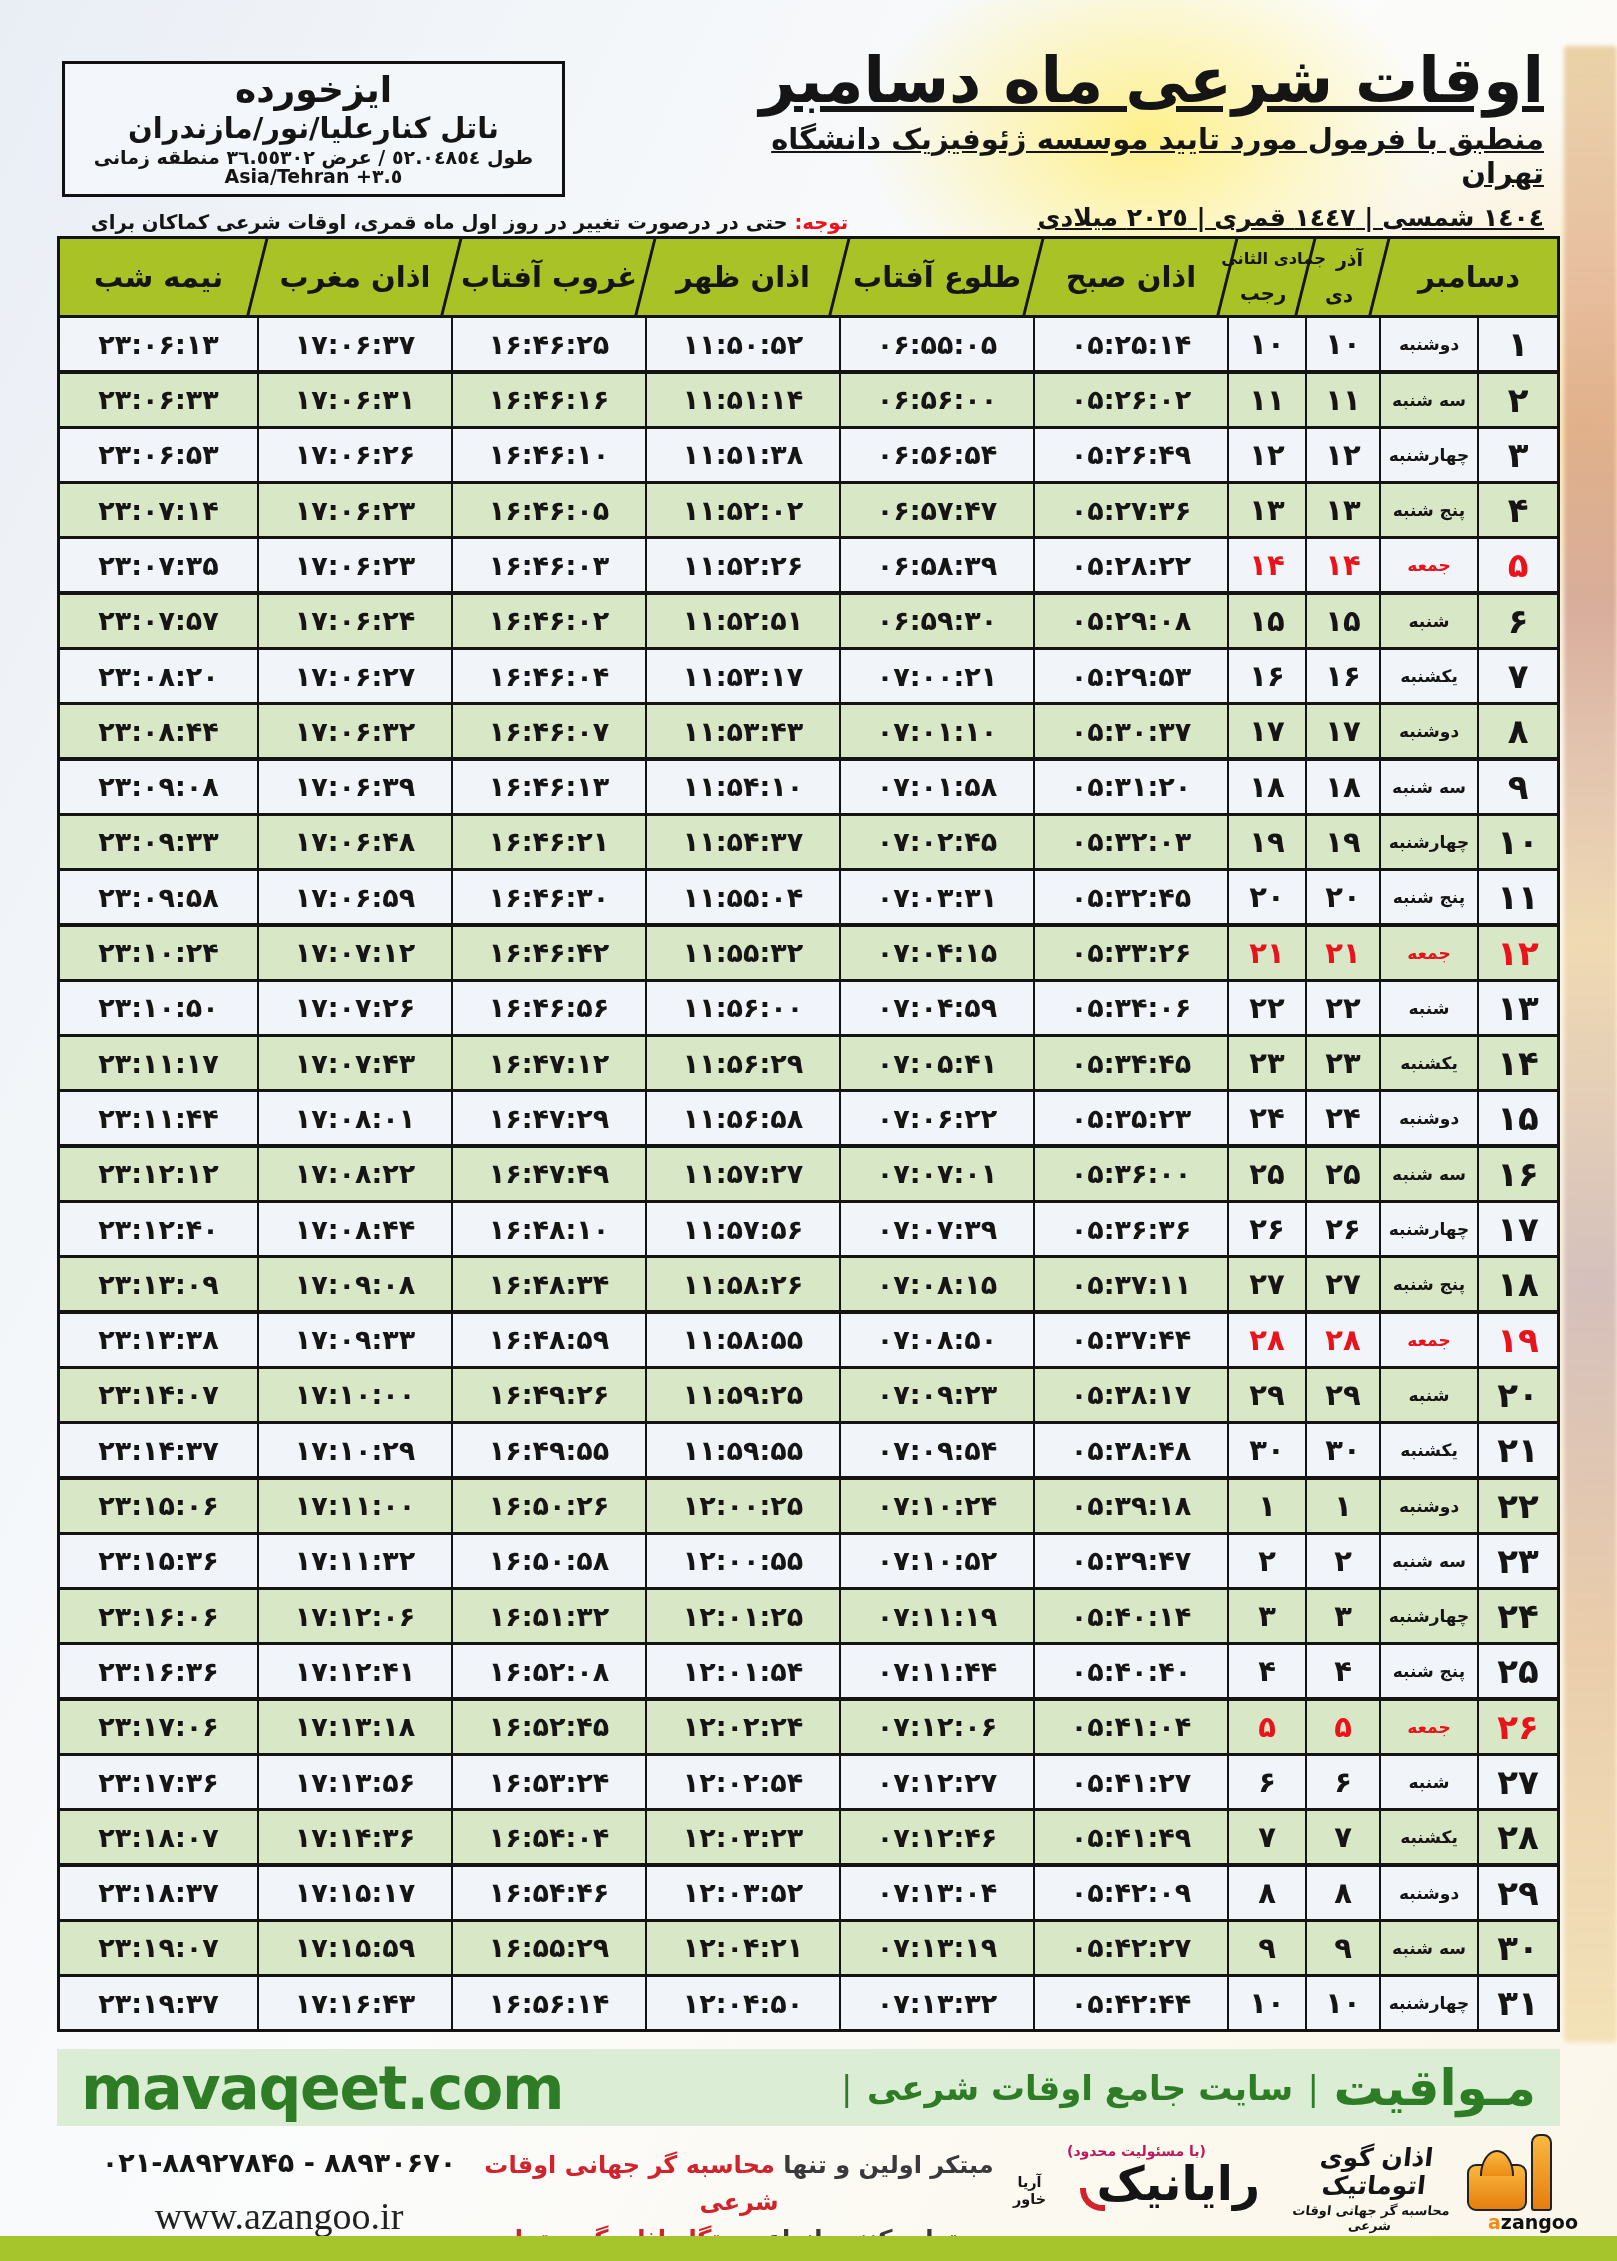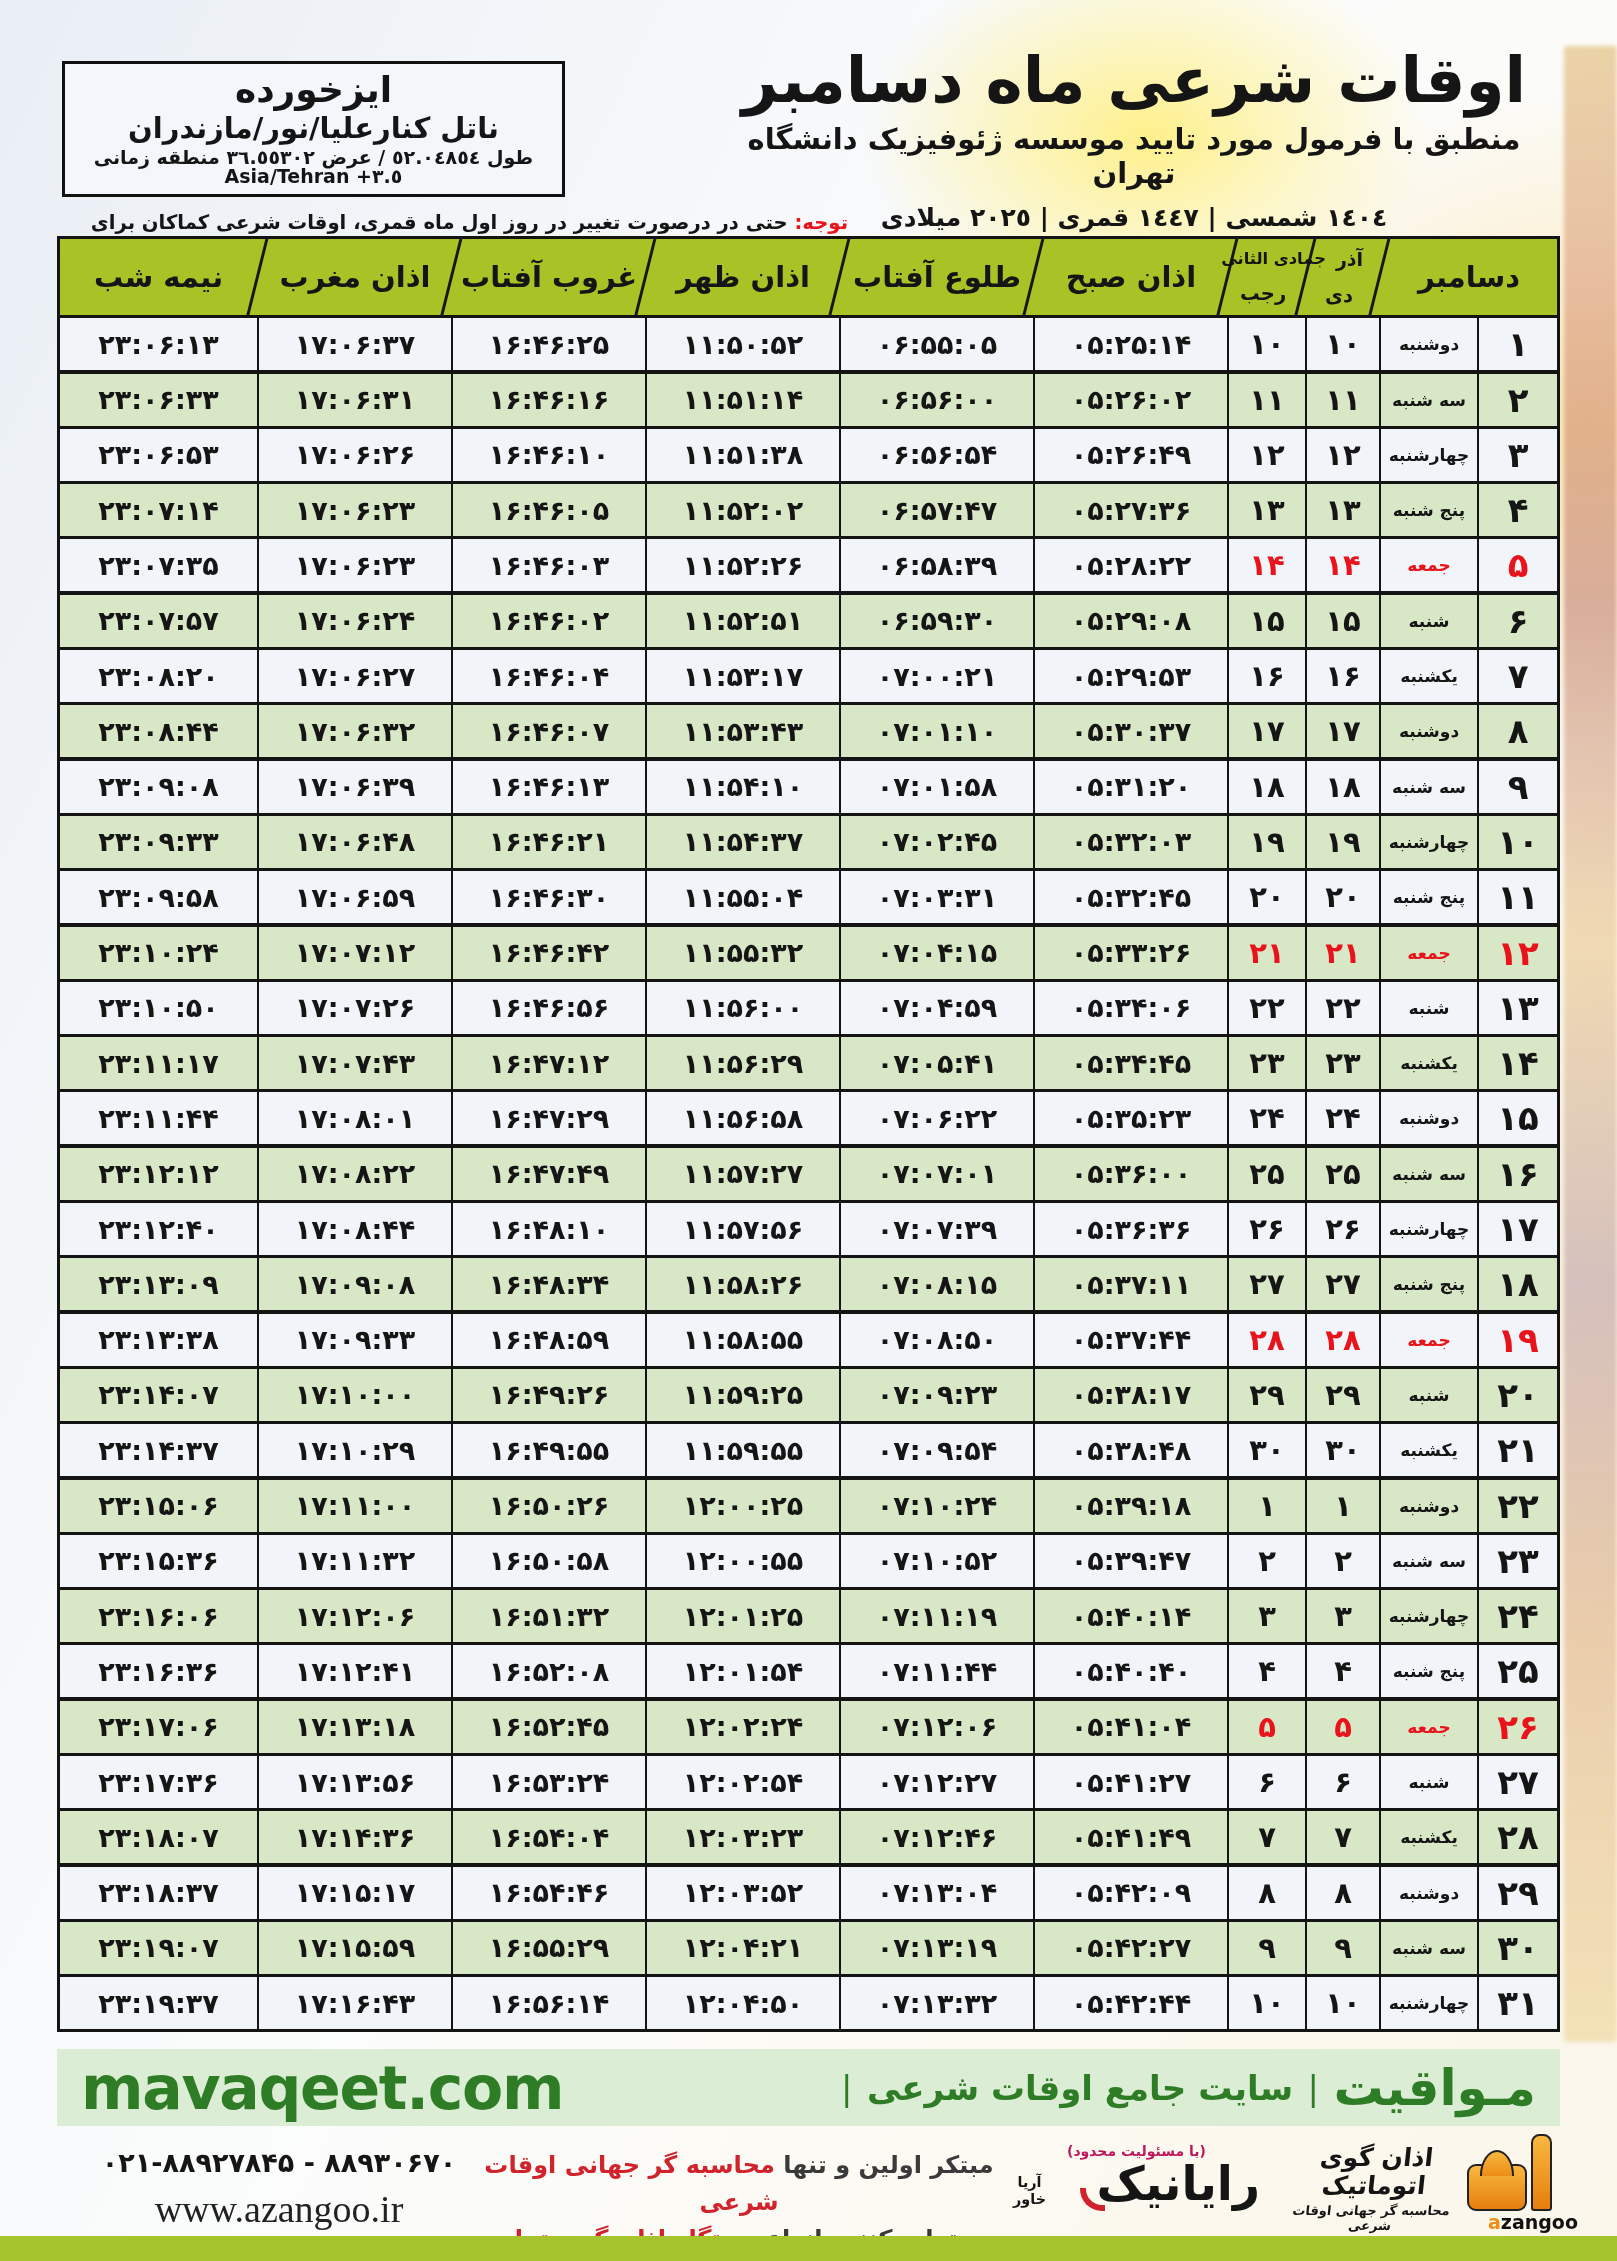--- a/index.html
+++ b/index.html
@@ -29,21 +29,21 @@
   
   .location-box{
     position:absolute;left:62px;top:61px;width:503px;height:136px;
     border:3.9px solid #111;background:rgba(243,246,250,.92);
     display:flex;flex-direction:column;align-items:center;justify-content:center;
     gap:5.2px;text-align:center;box-sizing:border-box;
   }
   .loc-city{font-size:36px;font-weight:700;line-height:1;}
   .loc-region{font-size:29px;font-weight:700;line-height:1;}
   .loc-coords{font-size:19px;font-weight:700;line-height:1;}
-  .title-block{position:absolute;left:724px;right:74px;top:47px;text-align:center;}
+  .title-block{position:absolute;left:724px;right:74px;top:47px;text-align:right;text-decoration:underline;}
   .main-title{font-size:63px;font-weight:700;line-height:1.08;margin:0;}
   .sub-title{font-size:29px;font-weight:700;margin-top:6.5px;}
   .years-line{font-size:25px;font-weight:600;margin-top:13px;}
   .notice{position:absolute;left:62px;top:211px;width:786px;text-align:right;font-size:19.6px;font-weight:700;}
   .notice .red{color:var(--accent_red,#e8131b);}
   
   :root{--cols:78px 96px 72px 76px 192px 192px 192px 192px 192px 1fr;}
   .ptable{
     position:absolute;left:57px;top:236px;width:1503px;box-sizing:border-box;
     border:3.3px solid #141414;background:#141414;
@@ -84,21 +84,21 @@
   .mv-url{font-size:60px;font-weight:800;letter-spacing:-1.3px;text-decoration:none;color:var(--footer_text,#2e7d26);}
   .mv-fa{display:flex;align-items:center;gap:14.4px;direction:rtl;}
   .mv-brand{font-size:50px;font-weight:800;}
   .mv-tag{font-size:34px;font-weight:800;}
   .mv-desc{font-size:21px;font-weight:700;}
   .mv-sep{font-size:34px;font-weight:400;}
   
   .bottom-row{position:absolute;left:57px;top:2143px;width:1503px;height:90px;}
   .contact{position:absolute;left:13px;top:3.9px;width:418px;text-align:center;}
   .phones{font-size:27px;font-weight:800;}
-  .site{font-size:38px;font-family:"Liberation Serif",serif;margin-top:9px;color:#222;text-decoration:none;display:block;}
+  .site{font-size:38px;font-family:"Liberation Serif",serif;margin-top:16px;color:#222;text-decoration:none;display:block;}
   .maker{position:absolute;left:418px;top:3.9px;width:528px;text-align:center;direction:rtl;
          font-size:24px;font-weight:700;line-height:1.55;color:#3a3a3a;}
   .maker .red{color:#d1232c;}
   .rayanik{position:absolute;left:972px;top:0;width:215px;text-align:center;direction:rtl;}
   .ray-note{font-size:14px;font-weight:700;color:#be185d;}
   .ray-row{display:flex;align-items:flex-end;justify-content:center;gap:6.5px;direction:rtl;margin-top:1.3px;}
   .ray-main{font-size:47px;font-weight:800;position:relative;line-height:1;margin-left:44px;}
   .ray-main::after{
     content:"";position:absolute;left:-17px;bottom:-3.9px;width:19.6px;height:17px;
     border-bottom:6.5px solid #d1232c;border-left:6.5px solid #d1232c;

